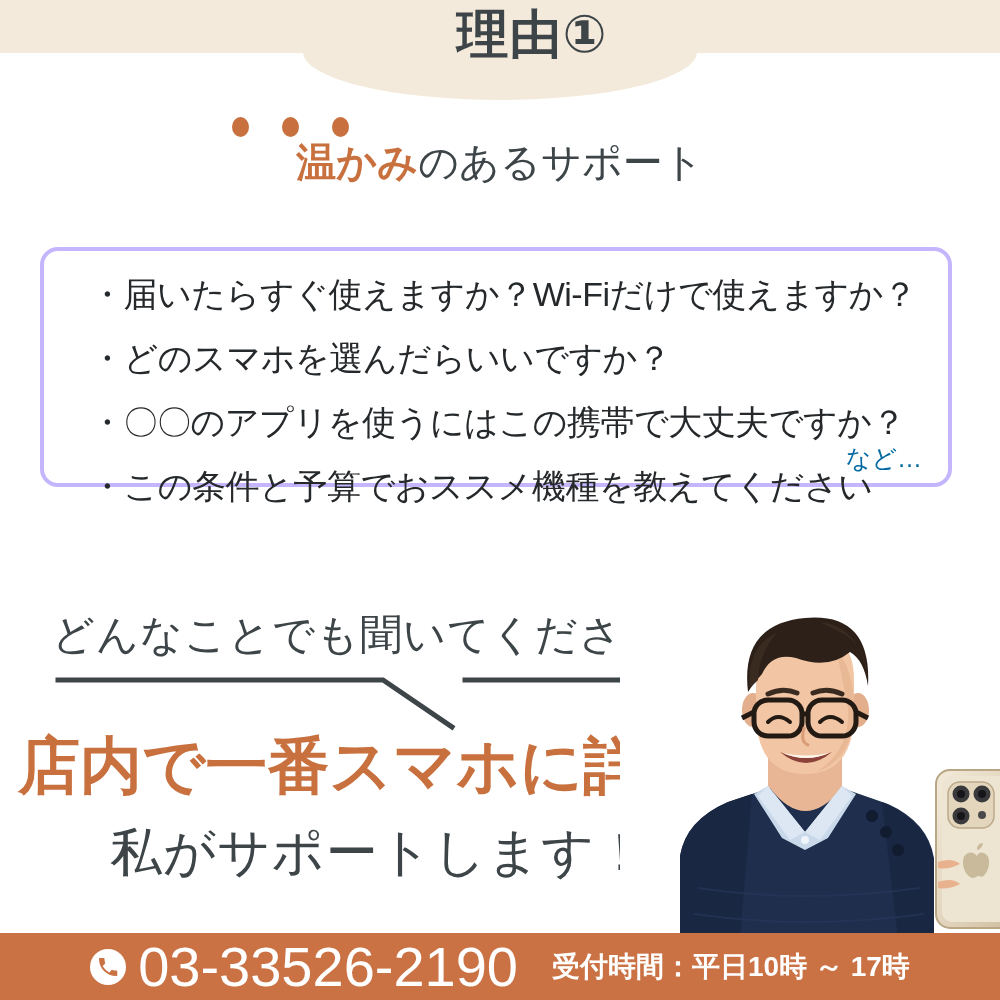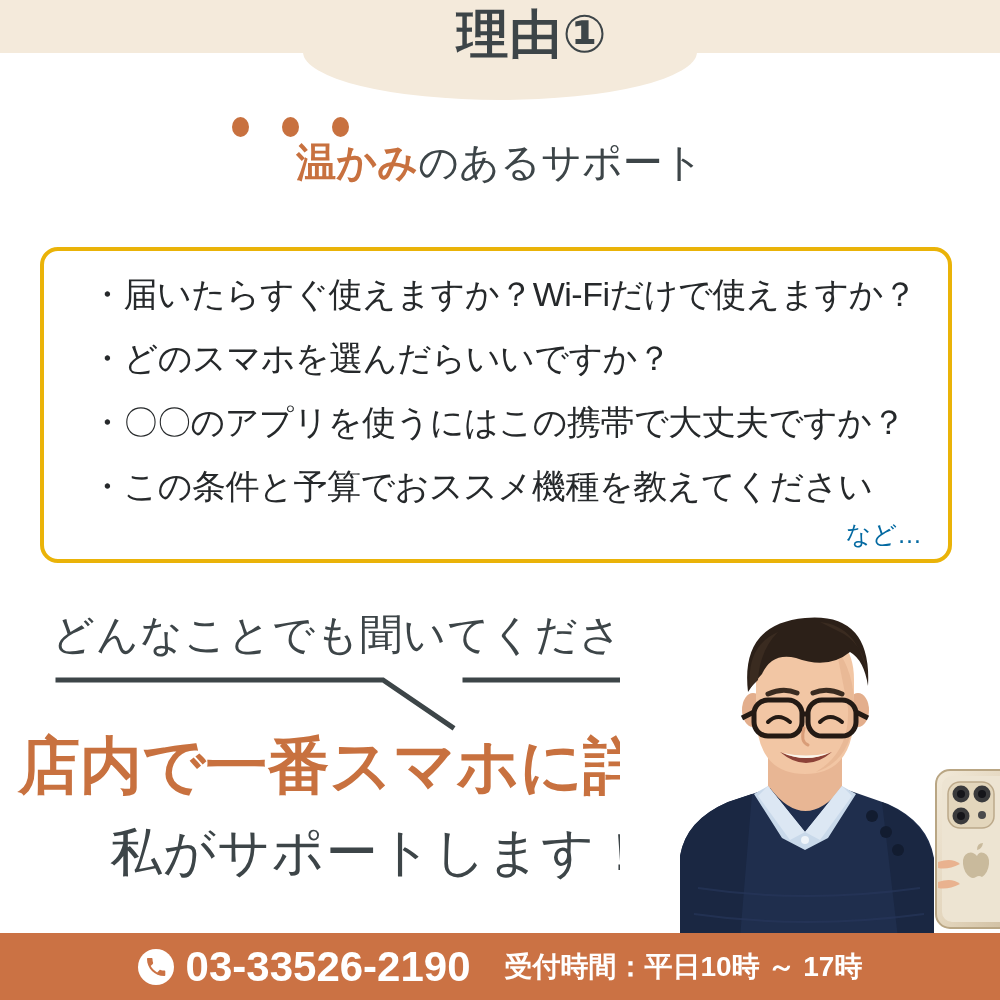--- a/index.html
+++ b/index.html
@@ -90,22 +90,22 @@
     color: #C8713F;
     font-weight: bold;
   }
 
   
   .qbox {
     position: absolute;
     left: 40px;
     top: 247px;
     width: 912px;
-    height: 316px;
-    border: 4px solid #eab308;
+    height: 240px;
+    border: 4px solid #c4b5fd;
     border-radius: 18px;
     box-sizing: border-box;
     background: #ffffff;
   }
   .qlist {
     position: absolute;
     left: 46px;
     top: 26px;
     right: 20px;
   }
@@ -202,22 +202,22 @@
     height: 36px;
     border-radius: 50%;
     background: #ffffff;
     display: inline-flex;
     align-items: center;
     justify-content: center;
     margin-right: 12px;
     flex: 0 0 auto;
   }
   .phone-number {
-    font-size: 42px;
-    font-weight: bold;
+    font-size: 56px;
+    font-weight: normal;
     color: #ffffff;
     letter-spacing: 0px;
     white-space: nowrap;
     margin-right: 34px;
   }
   .hours {
     font-size: 28px;
     font-weight: bold;
     color: #ffffff;
     white-space: nowrap;

